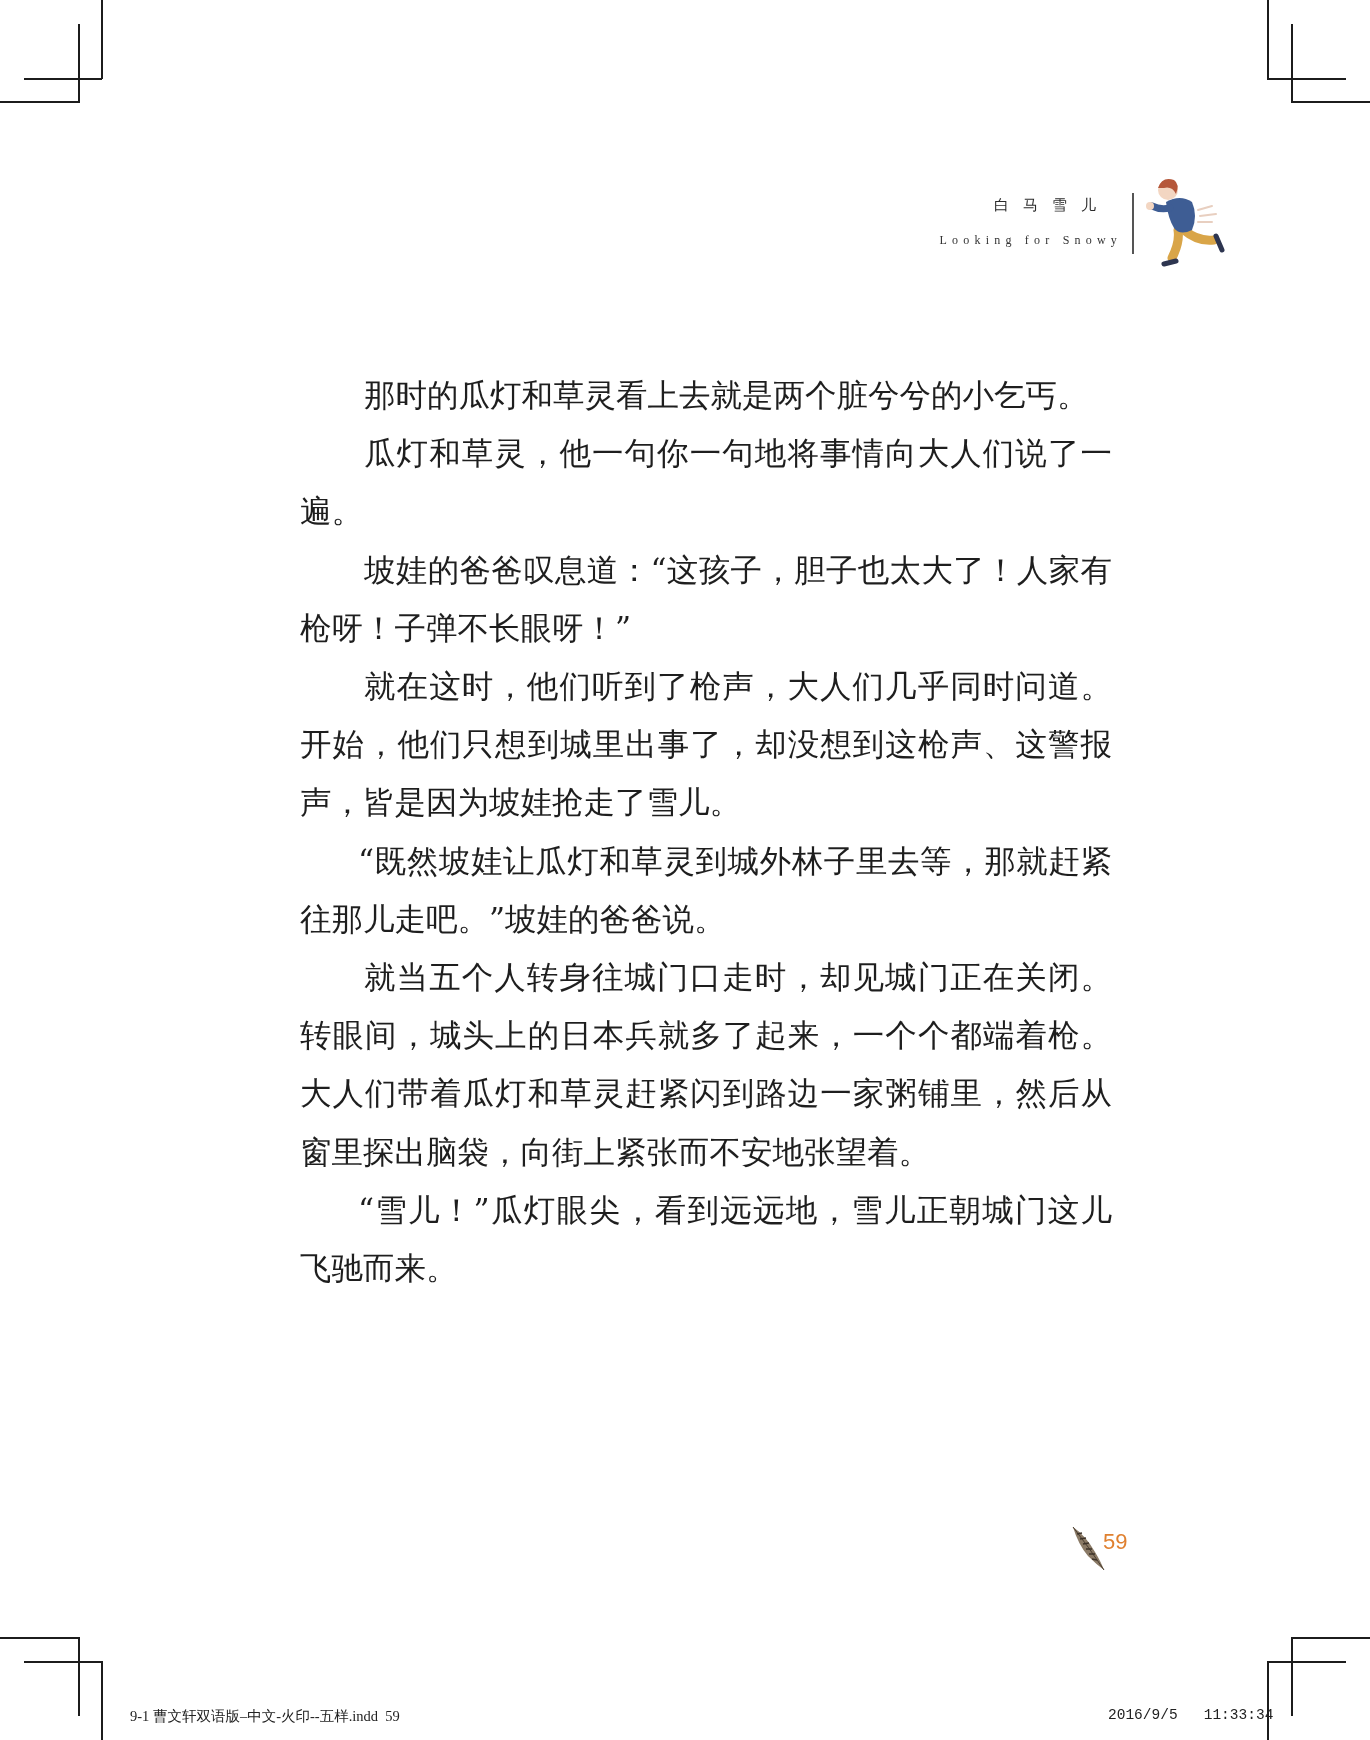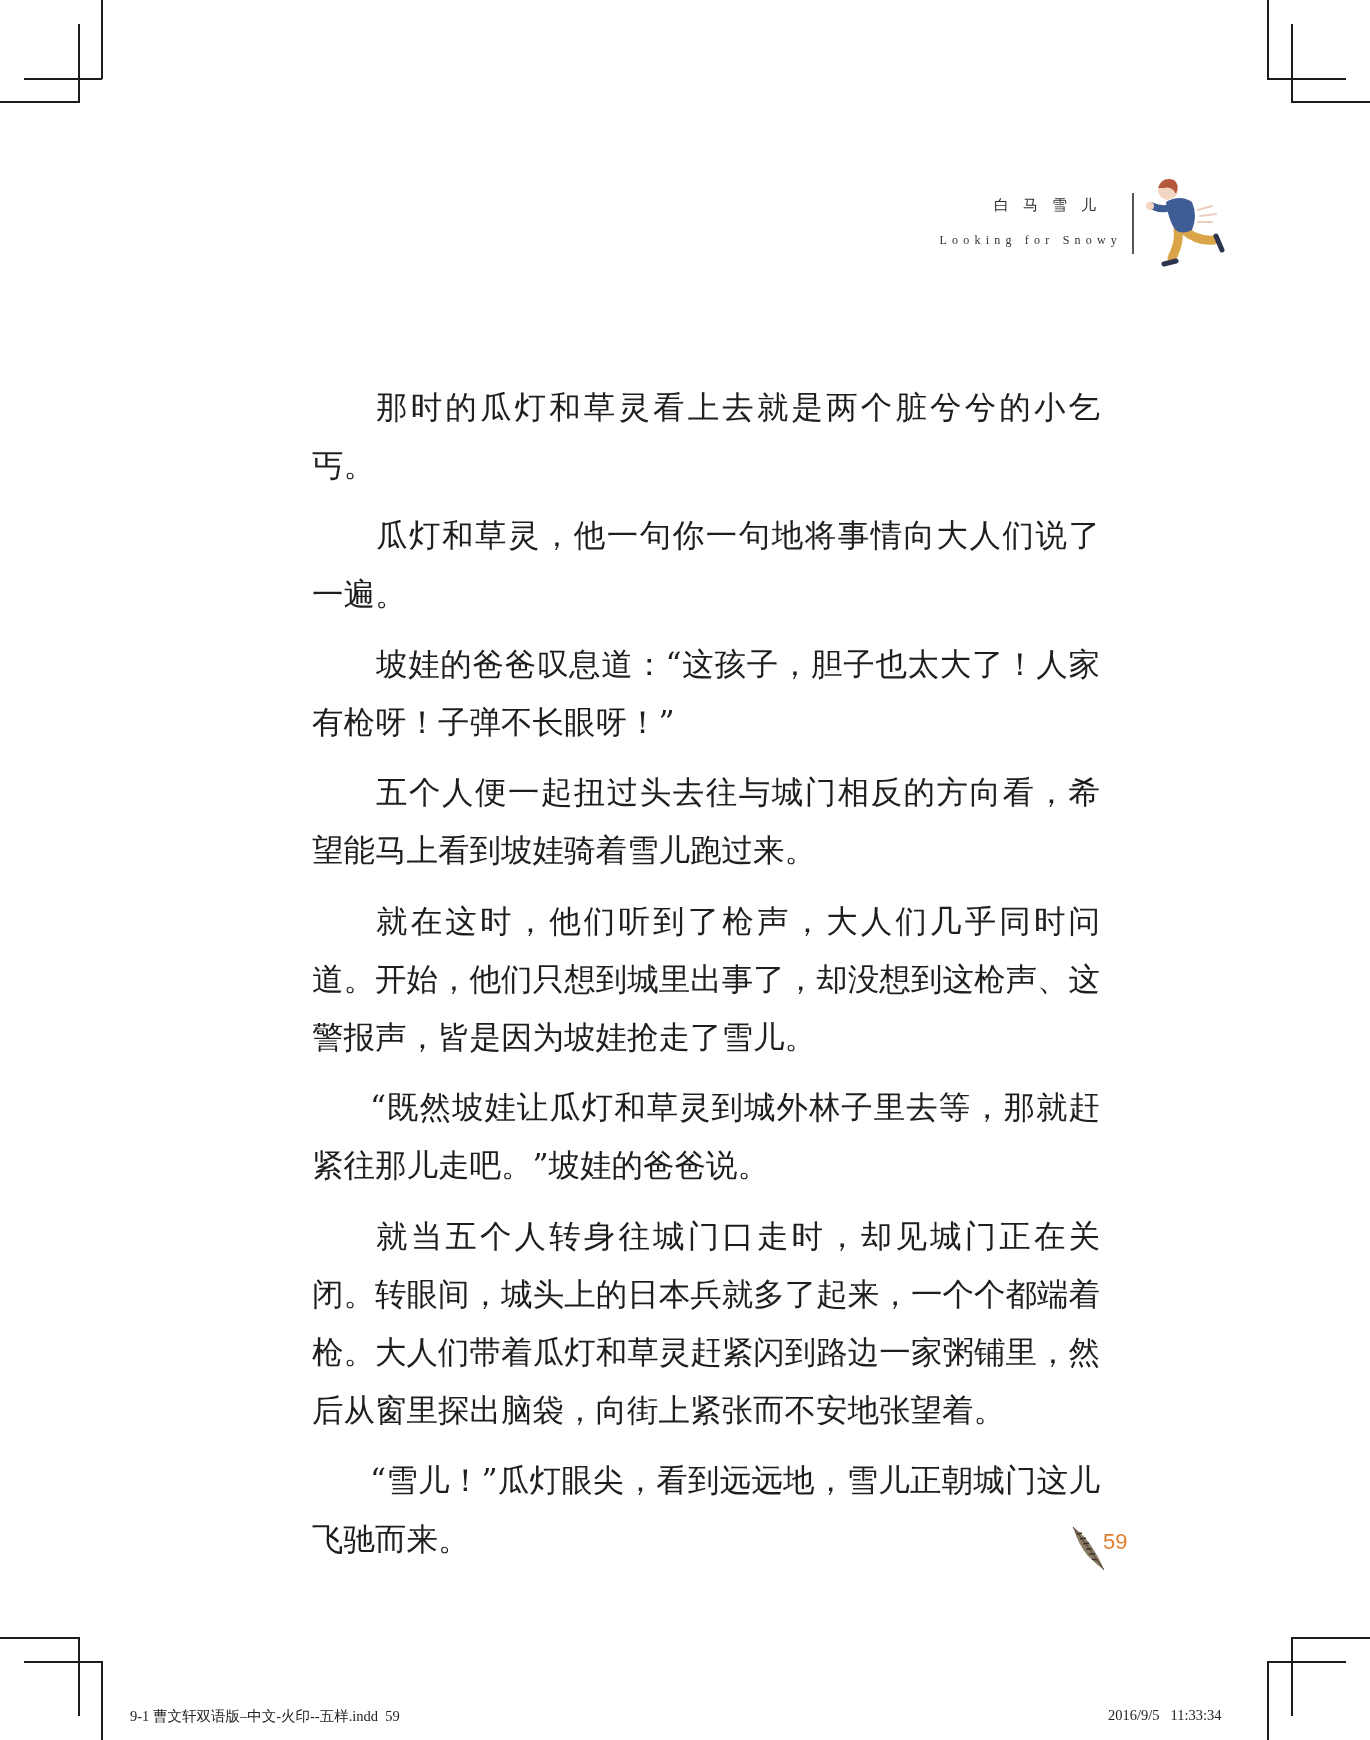--- a/index.html
+++ b/index.html
@@ -16,34 +16,34 @@
     letter-spacing: 5.2px; text-align: right; white-space: nowrap;
   }
   .hdr-bar { position: absolute; left: 1132px; top: 193px; width: 2px; height: 61px; background: #555; }
   .boy { position: absolute; left: 1140px; top: 172px; width: 100px; height: 100px; }
   .body-text {
     position: absolute; left: 300px; top: 366px; width: 812px;
     font-family: "DejaVu Serif", "Liberation Serif", serif;
     font-size: 31.5px; line-height: 58.2px; color: #1e1e1e;
     text-align: justify;
   }
-  .body-text p { margin: 12px; text-indent: 64px; }
+  .body-text p { margin: 0; text-indent: 64px; }
   .body-text p.noindent { text-indent: 58px; }
   .feather { position: absolute; left: 1068px; top: 1522px; width: 40px; height: 50px; }
   .page-num {
     position: absolute; left: 1103px; top: 1529px;
     font-family: "Liberation Sans", sans-serif; font-size: 22px; color: #e0802f;
   }
   .footer-left {
     position: absolute; left: 130px; top: 1707px;
     font-family: Liberation Serif, serif; font-size: 14.5px; color: #222; white-space: pre;
   }
   .footer-right {
     position: absolute; left: 1108px; top: 1707px;
-    font-family: Liberation Serif, serif; font-size: 14.5px; color: #222; white-space: pre;
+    font-family: Liberation Mono, monospace; font-size: 14.5px; color: #222; white-space: pre;
   }
 </style>
 </head>
 <body>
 
 <div class="crop" style="left:101px;top:0;width:1.5px;height:79px;"></div>
 <div class="crop" style="left:24px;top:78px;width:78px;height:1.5px;"></div>
 <div class="crop" style="left:78px;top:24px;width:1.5px;height:79px;"></div>
 <div class="crop" style="left:0;top:101px;width:79px;height:1.5px;"></div>
 
@@ -82,21 +82,20 @@
   <circle cx="10" cy="34" r="4" fill="#f3d6c2"></circle>
 
   <circle cx="28" cy="18" r="10" fill="#f3d6c2"></circle>
   <path d="M18 16 Q22 4 34 8 Q40 12 36 22 Q32 14 24 16 Z" fill="#b5573a"></path>
 </svg>
 
 <div class="body-text">
   <p>那时的瓜灯和草灵看上去就是两个脏兮兮的小乞丐。</p>
   <p>瓜灯和草灵，他一句你一句地将事情向大人们说了一遍。</p>
   <p>坡娃的爸爸叹息道：“这孩子，胆子也太大了！人家有枪呀！子弹不长眼呀！”</p>
-  <p>五个人便一起扭过头去往与城门相反的方向看，希望能马上看到坡娃骑着雪儿跑过来。</p>
   <p>就在这时，他们听到了枪声，大人们几乎同时问道。开始，他们只想到城里出事了，却没想到这枪声、这警报声，皆是因为坡娃抢走了雪儿。</p>
   <p class="noindent">“既然坡娃让瓜灯和草灵到城外林子里去等，那就赶紧往那儿走吧。”坡娃的爸爸说。</p>
   <p>就当五个人转身往城门口走时，却见城门正在关闭。转眼间，城头上的日本兵就多了起来，一个个都端着枪。大人们带着瓜灯和草灵赶紧闪到路边一家粥铺里，然后从窗里探出脑袋，向街上紧张而不安地张望着。</p>
   <p class="noindent">“雪儿！”瓜灯眼尖，看到远远地，雪儿正朝城门这儿飞驰而来。</p>
 </div>
 
 <svg class="feather" viewBox="0 0 40 50">
   <path d="M5 5 Q18 14 27 30 Q33 40 36 48 Q28 42 20 34 Q10 22 5 5 Z" fill="#8a7a66"></path>
   <path d="M5 5 Q20 24 36 48" stroke="#4a3d30" stroke-width="1" fill="none"></path>
   <path d="M9 12 L14 11 M12 17 L18 16 M15 22 L21 21 M18 27 L24 27 M21 32 L27 32 M24 37 L29 38" stroke="#3e342a" stroke-width="1.4"></path>

